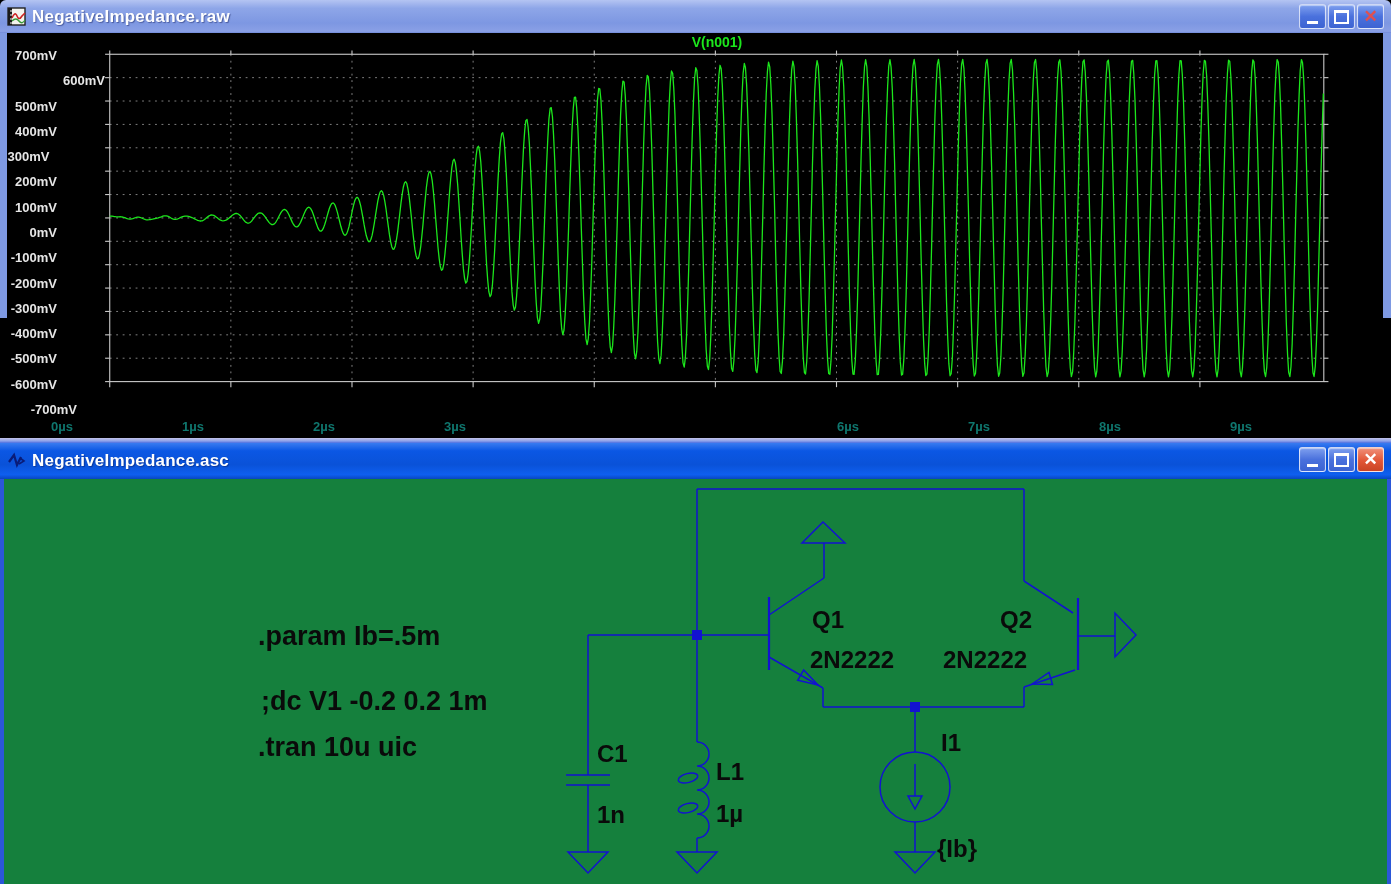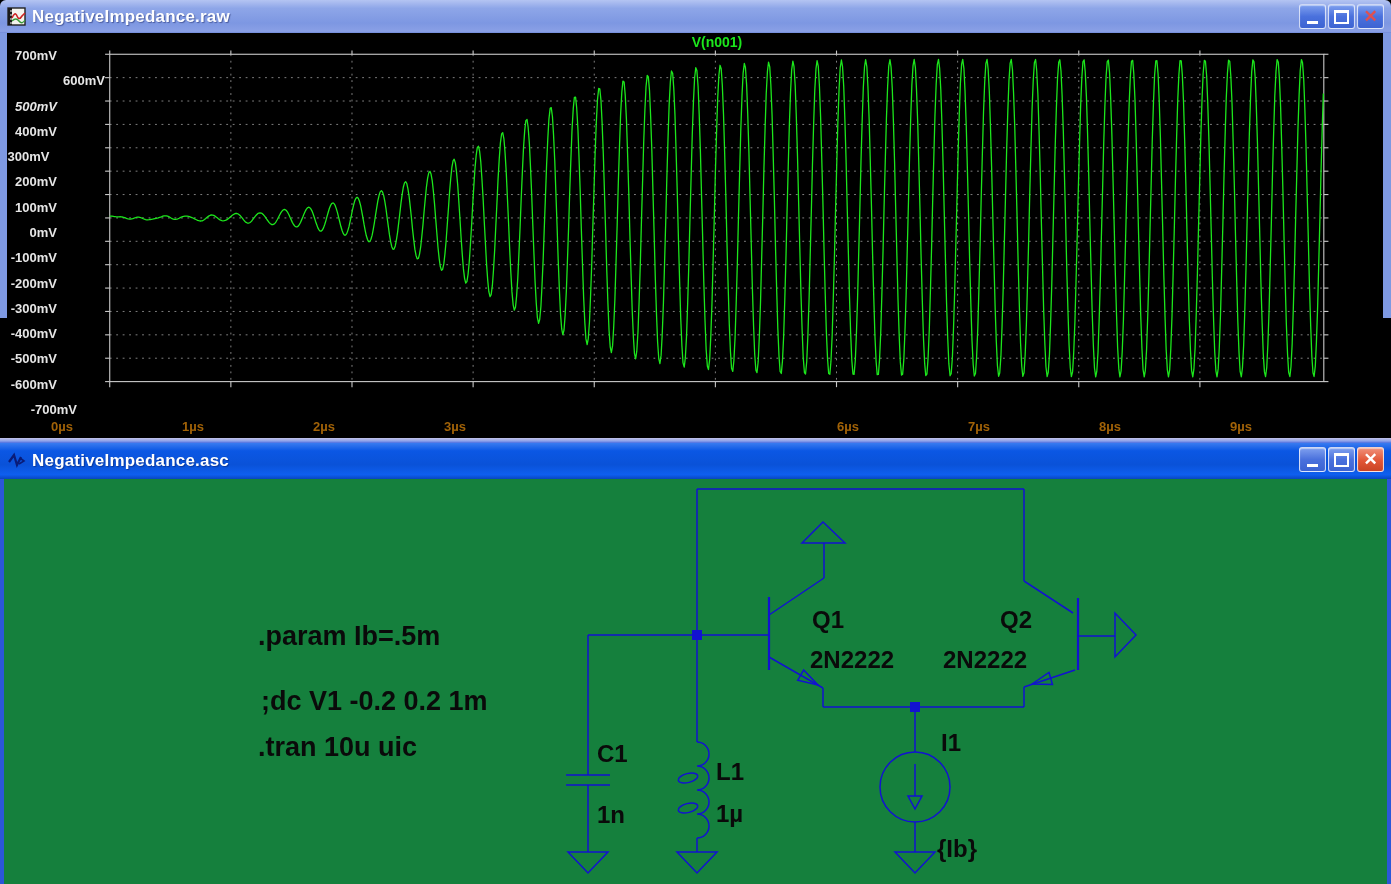--- a/index.html
+++ b/index.html
@@ -21,21 +21,21 @@
           background:linear-gradient(180deg,#7fa0ef 0%,#4a71dd 50%,#3c63d2 100%);
           box-shadow:inset 0 1px 1px rgba(255,255,255,.5);cursor:pointer;}
   .tb-btn.red{background:linear-gradient(180deg,#f0907a 0%,#e25637 55%,#c94425 100%);}
   .g-min{width:11px;height:3px;background:#fff;margin-top:11px;}
   .g-max{width:11px;height:9px;border:2px solid #fff;border-top-width:3px;}
   .g-x{color:#fff;font-size:17px;font-weight:bold;line-height:17px;}
   .g-x.redx{color:#e05050;}
   
   .ylabel{position:absolute;left:0;width:57px;text-align:right;color:#e6e6e6;
           font-size:13px;font-weight:bold;}
-  .xlabel{position:absolute;width:56px;text-align:center;color:#a16207;
+  .xlabel{position:absolute;width:56px;text-align:center;color:#0f766e;
           font-size:13px;font-weight:bold;top:419px;}
   #plot-legend{position:absolute;left:657px;top:34px;width:120px;text-align:center;
           color:#1ce61c;font-size:14px;font-weight:bold;}
   
   #win-asc{top:438px;height:536px;background:#c3c3c3;}
   #asc-border-top{position:absolute;top:0;left:0;right:0;height:5px;
       background:linear-gradient(180deg,#c3c3e8 0%,#8fa2ea 60%,#4b6ee0 100%);}
   #asc-titlebar{top:5px;height:36px;
       background:linear-gradient(180deg,#3a7bf0 0%,#0b57e4 22%,#0a52d8 60%,#0e5ff0 88%,#0846c0 100%);}
   #asc-border-l{position:absolute;left:0;top:41px;bottom:0;width:4px;background:#2b57d8;}
@@ -142,21 +142,21 @@
       <line x1="57" y1="384.7142857142857" x2="62" y2="384.7142857142857" stroke="#c8c8c8" stroke-width="1.2"></line>
       <line x1="1375" y1="384.7142857142857" x2="1380" y2="384.7142857142857" stroke="#c8c8c8" stroke-width="1.2"></line>
       <line x1="57" y1="410" x2="62" y2="410" stroke="#c8c8c8" stroke-width="1.2"></line>
       <line x1="1375" y1="410" x2="1380" y2="410" stroke="#c8c8c8" stroke-width="1.2"></line>
       <polyline points="62.0,231.0 63.3,231.0 64.5,231.1 65.8,231.3 67.0,231.5 68.3,231.7 69.5,231.8 70.8,231.8 72.0,231.8 73.3,231.7 74.5,231.8 75.8,232.0 77.0,232.3 78.3,232.7 79.5,233.2 80.8,233.7 82.0,234.1 83.3,234.3 84.5,234.4 85.8,234.1 87.0,233.8 88.3,233.3 89.5,232.8 90.8,232.4 92.0,232.2 93.3,232.2 94.5,232.4 95.8,232.8 97.0,233.3 98.3,233.9 99.5,234.4 100.8,234.8 102.0,235.0 103.3,235.0 104.5,234.9 105.8,234.7 107.0,234.5 108.3,234.3 109.5,234.0 110.8,233.8 112.0,233.6 113.3,233.3 114.5,233.0 115.8,232.5 117.0,232.1 118.3,231.6 119.5,231.1 120.8,230.8 122.0,230.7 123.3,230.7 124.5,231.1 125.8,231.6 127.0,232.3 128.3,233.1 129.5,233.7 130.8,234.2 132.0,234.5 133.3,234.5 134.5,234.3 135.8,233.9 137.0,233.3 138.3,232.6 139.5,232.0 140.8,231.5 142.0,231.2 143.3,231.0 144.5,231.0 145.8,231.1 147.0,231.3 148.3,231.7 149.5,232.1 150.8,232.6 152.0,233.1 153.3,233.7 154.5,234.4 155.8,235.0 157.0,235.6 158.3,236.0 159.5,236.3 160.8,236.3 162.0,236.1 163.3,235.5 164.5,234.7 165.8,233.7 167.0,232.6 168.3,231.6 169.5,230.7 170.8,230.1 172.0,229.8 173.3,229.9 174.5,230.3 175.8,231.0 177.0,231.9 178.3,232.9 179.5,233.9 180.8,234.8 182.0,235.4 183.3,235.9 184.5,236.1 185.8,236.0 187.0,235.6 188.3,235.1 189.5,234.3 190.8,233.3 192.0,232.3 193.3,231.2 194.5,230.2 195.8,229.3 197.0,228.6 198.3,228.2 199.5,228.2 200.8,228.7 202.0,229.5 203.3,230.7 204.5,232.2 205.8,233.8 207.0,235.4 208.3,236.8 209.5,237.9 210.8,238.5 212.0,238.7 213.3,238.2 214.5,237.3 215.8,236.0 217.0,234.4 218.3,232.7 219.5,231.1 220.8,229.6 222.0,228.4 223.3,227.7 224.5,227.5 225.8,227.7 227.0,228.4 228.3,229.6 229.5,231.1 230.8,232.8 232.0,234.7 233.3,236.5 234.5,238.1 235.8,239.3 237.0,240.1 238.3,240.3 239.5,239.8 240.8,238.6 242.0,236.9 243.3,234.7 244.5,232.3 245.8,229.8 247.0,227.5 248.3,225.6 249.5,224.4 250.8,223.8 252.0,224.2 253.3,225.3 254.5,227.1 255.8,229.5 257.0,232.3 258.3,235.1 259.5,237.8 260.8,240.1 262.0,241.7 263.3,242.6 264.5,242.7 265.8,241.9 267.0,240.2 268.3,237.9 269.5,235.1 270.8,232.0 272.0,228.9 273.3,226.0 274.5,223.7 275.8,222.1 277.0,221.4 278.3,221.8 279.5,223.2 280.8,225.6 282.0,228.8 283.3,232.5 284.5,236.5 285.8,240.2 287.0,243.5 288.3,245.9 289.5,247.2 290.8,247.2 292.0,246.0 293.3,243.5 294.5,240.1 295.8,235.9 297.0,231.3 298.3,226.8 299.5,222.8 300.8,219.6 302.0,217.5 303.3,216.8 304.5,217.4 305.8,219.5 307.0,222.9 308.3,227.2 309.5,232.2 310.8,237.4 312.0,242.3 313.3,246.6 314.5,249.7 315.8,251.5 317.0,251.6 318.3,250.0 319.5,246.7 320.8,242.2 322.0,236.6 323.3,230.4 324.5,224.3 325.8,218.8 327.0,214.4 328.3,211.6 329.5,210.6 330.8,211.7 332.0,214.7 333.3,219.5 334.5,225.6 335.8,232.6 337.0,239.8 338.3,246.6 339.5,252.3 340.8,256.4 342.0,258.6 343.3,258.5 344.5,256.1 345.8,251.6 347.0,245.3 348.3,237.7 349.5,229.6 350.8,221.5 352.0,214.2 353.3,208.5 354.5,204.8 355.8,203.5 357.0,204.9 358.3,208.9 359.5,215.2 360.8,223.3 362.0,232.6 363.3,242.1 364.5,251.1 365.8,258.7 367.0,264.1 368.3,266.9 369.5,266.7 370.8,263.3 372.0,257.1 373.3,248.6 374.5,238.4 375.8,227.5 377.0,216.7 378.3,207.2 379.5,199.8 380.8,195.1 382.0,193.8 383.3,195.9 384.5,201.5 385.8,210.0 387.0,220.8 388.3,232.9 389.5,245.4 390.8,257.0 392.0,266.8 393.3,273.8 394.5,277.2 395.8,276.8 397.0,272.4 398.3,264.3 399.5,253.1 400.8,239.9 402.0,225.7 403.3,211.9 404.5,199.6 405.8,190.0 407.0,184.2 408.3,182.6 409.5,185.6 410.8,192.9 412.0,204.1 413.3,218.1 414.5,233.8 415.8,249.8 417.0,264.7 418.3,277.0 419.5,285.6 420.8,289.6 422.0,288.7 423.3,282.7 424.5,272.1 425.8,257.7 427.0,240.8 428.3,222.9 429.5,205.4 430.8,190.1 432.0,178.3 433.3,171.2 434.5,169.5 435.8,173.5 437.0,182.9 438.3,197.1 439.5,214.7 440.8,234.4 442.0,254.4 443.3,272.9 444.5,288.1 445.8,298.6 447.0,303.4 448.3,301.9 449.5,294.2 450.8,280.8 452.0,262.8 453.3,241.7 454.5,219.5 455.8,198.1 457.0,179.5 458.3,165.3 459.5,157.0 460.8,155.4 462.0,160.7 463.3,172.7 464.5,190.3 465.8,212.0 467.0,236.0 468.3,260.2 469.5,282.4 470.8,300.5 472.0,312.8 473.3,318.2 474.5,316.0 475.8,306.3 477.0,289.8 478.3,268.0 479.5,242.7 480.8,216.0 482.0,190.5 483.3,168.4 484.5,151.8 485.8,142.2 487.0,140.7 488.3,147.4 489.5,162.0 490.8,183.2 492.0,209.2 493.3,237.6 494.5,266.1 495.8,292.0 497.0,313.0 498.3,327.0 499.5,332.8 500.8,329.7 502.0,317.8 503.3,298.2 504.5,272.4 505.8,242.8 507.0,211.9 508.3,182.4 509.5,157.1 510.8,138.3 512.0,127.8 513.3,126.6 514.5,134.9 515.8,152.1 517.0,176.8 518.3,206.8 519.5,239.6 520.8,272.2 522.0,301.6 523.3,325.2 524.5,340.8 525.8,346.9 527.0,342.8 528.3,328.9 529.5,306.1 530.8,276.6 532.0,242.8 533.3,207.8 534.5,174.7 535.8,146.5 537.0,125.8 538.3,114.5 539.5,113.7 540.8,123.6 542.0,143.5 543.3,171.5 544.5,205.3 545.8,241.9 547.0,278.1 548.3,310.6 549.5,336.4 550.8,353.1 552.0,359.3 553.3,354.2 554.5,338.2 555.8,312.6 557.0,279.6 558.3,242.2 559.5,203.7 560.8,167.5 562.0,136.8 563.3,114.5 564.5,102.7 565.8,102.4 567.0,113.9 568.3,136.1 569.5,167.1 570.8,204.3 572.0,244.3 573.3,283.6 574.5,318.6 575.8,346.2 577.0,363.8 578.3,369.9 579.5,363.7 580.8,345.8 582.0,317.7 583.3,281.8 584.5,241.3 585.8,199.8 587.0,161.1 588.3,128.5 589.5,105.1 590.8,93.0 592.0,93.3 593.3,106.2 594.5,130.5 595.8,164.1 597.0,204.0 598.3,246.8 599.5,288.6 600.8,325.6 602.0,354.6 603.3,372.8 604.5,378.6 605.8,371.4 607.0,351.8 608.3,321.5 609.5,283.1 610.8,240.0 612.0,196.1 613.3,155.4 614.5,121.3 615.8,97.1 617.0,85.0 618.3,86.0 619.5,100.2 620.8,126.3 622.0,162.1 623.3,204.3 624.5,249.3 625.8,293.0 627.0,331.5 628.3,361.3 629.5,379.8 630.8,385.3 632.0,377.1 633.3,356.1 634.5,323.9 635.8,283.5 637.0,238.5 638.3,192.8 639.5,150.5 640.8,115.5 642.0,90.8 643.3,78.8 644.5,80.5 645.8,95.9 647.0,123.5 648.3,161.0 649.5,205.1 650.8,251.8 652.0,296.9 653.3,336.5 654.5,366.9 655.8,385.5 657.0,390.5 658.3,381.4 659.5,359.1 660.8,325.4 662.0,283.4 663.3,236.8 664.5,189.7 665.8,146.4 667.0,110.7 668.3,85.9 669.5,74.1 670.8,76.5 672.0,92.9 673.3,121.8 674.5,160.7 675.8,206.2 677.0,254.2 678.3,300.3 679.5,340.6 680.8,371.3 682.0,389.8 683.3,394.3 684.5,384.4 685.8,360.9 687.0,326.0 688.3,282.7 689.5,234.9 690.8,186.8 692.0,142.8 693.3,106.7 694.5,81.9 695.8,70.5 697.0,73.6 698.3,90.9 699.5,121.0 700.8,161.0 702.0,207.6 703.3,256.5 704.5,303.4 705.8,344.1 707.0,374.9 708.3,393.1 709.5,397.0 710.8,386.3 712.0,361.9 713.3,326.0 714.5,281.7 715.8,233.0 717.0,184.2 718.3,139.7 719.5,103.5 720.8,78.8 722.0,67.9 723.3,71.6 724.5,89.8 725.8,120.8 727.0,161.8 728.3,209.2 729.5,258.9 730.8,306.2 732.0,347.1 733.3,377.8 734.5,395.7 735.8,399.0 737.0,387.5 738.3,362.3 739.5,325.4 740.8,280.3 742.0,230.9 743.3,181.7 744.5,137.0 745.8,100.8 747.0,76.4 748.3,65.9 749.5,70.3 750.8,89.3 752.0,121.1 753.3,162.9 754.5,211.0 755.8,261.0 757.0,308.7 758.3,349.6 759.5,380.1 760.8,397.6 762.0,400.3 763.3,388.2 764.5,362.1 765.8,324.6 767.0,278.8 768.3,228.9 769.5,179.4 770.8,134.6 772.0,98.5 773.3,74.4 774.5,64.5 775.8,69.6 777.0,89.3 778.3,121.8 779.5,164.2 780.8,212.8 782.0,263.3 783.3,311.0 784.5,351.9 785.8,382.1 787.0,399.1 788.3,401.2 789.5,388.4 790.8,361.7 792.0,323.4 793.3,277.1 794.5,226.9 795.8,177.1 797.0,132.4 798.3,96.5 799.5,72.9 800.8,63.5 802.0,69.2 803.3,89.6 804.5,122.7 805.8,165.7 807.0,214.7 808.3,265.4 809.5,313.2 810.8,353.9 812.0,383.8 813.3,400.2 814.5,401.8 815.8,388.2 817.0,360.9 818.3,322.1 819.5,275.3 820.8,224.8 822.0,175.0 823.3,130.3 824.5,94.8 825.8,71.6 827.0,62.8 828.3,69.1 829.5,90.1 830.8,123.9 832.0,167.4 833.3,216.7 834.5,267.5 835.8,315.3 837.0,355.7 838.3,385.2 839.5,401.2 840.8,402.1 842.0,387.9 843.3,360.0 844.5,320.6 845.8,273.5 847.0,222.7 848.3,172.9 849.5,128.4 850.8,93.2 852.0,70.5 853.3,62.2 854.5,69.3 855.8,90.9 857.0,125.2 858.3,169.1 859.5,218.7 860.8,269.6 862.0,317.3 863.3,357.4 864.5,386.5 865.8,401.9 867.0,402.2 868.3,387.4 869.5,358.8 870.8,319.1 872.0,271.6 873.3,220.7 874.5,170.8 875.8,126.5 877.0,91.7 878.3,69.5 879.5,61.9 880.8,69.5 882.0,91.7 883.3,126.5 884.5,170.9 885.8,220.7 887.0,271.7 888.3,319.2 889.5,359.1 890.8,387.7 892.0,402.5 893.3,402.2 894.5,386.8 895.8,357.7 897.0,317.4 898.3,269.6 899.5,218.6 900.8,168.8 902.0,124.8 903.3,90.4 904.5,68.7 905.8,61.7 907.0,69.9 908.3,92.7 909.5,128.0 910.8,172.7 912.0,222.8 913.3,273.8 914.5,321.1 915.8,360.6 917.0,388.7 918.3,403.0 919.5,402.0 920.8,386.0 922.0,356.4 923.3,315.7 924.5,267.7 925.8,216.5 927.0,166.9 928.3,123.1 929.5,89.1 930.8,67.9 932.0,61.5 933.3,70.4 934.5,93.8 935.8,129.6 937.0,174.6 938.3,224.8 939.5,275.8 940.8,322.9 942.0,362.1 943.3,389.7 944.5,403.4 945.8,401.8 947.0,385.2 948.3,355.0 949.5,314.0 950.8,265.7 952.0,214.5 953.3,164.9 954.5,121.4 955.8,87.9 957.0,67.3 958.3,61.5 959.5,70.9 960.8,94.9 962.0,131.1 963.3,176.5 964.5,226.9 965.8,277.8 967.0,324.8 968.3,363.5 969.5,390.6 970.8,403.7 972.0,401.5 973.3,384.3 974.5,353.7 975.8,312.2 977.0,263.7 978.3,212.4 979.5,163.0 980.8,119.8 982.0,86.7 983.3,66.7 984.5,61.5 985.8,71.6 987.0,96.0 988.3,132.8 989.5,178.4 990.8,228.9 992.0,279.8 993.3,326.5 994.5,364.9 995.8,391.5 997.0,404.0 998.3,401.2 999.5,383.4 1000.8,352.2 1002.0,310.4 1003.3,261.7 1004.5,210.4 1005.8,161.1 1007.0,118.2 1008.3,85.6 1009.5,66.1 1010.8,61.5 1012.0,72.2 1013.3,97.3 1014.5,134.4 1015.8,180.3 1017.0,231.0 1018.3,281.8 1019.5,328.3 1020.8,366.2 1022.0,392.3 1023.3,404.2 1024.5,400.8 1025.8,382.5 1027.0,350.8 1028.3,308.6 1029.5,259.6 1030.8,208.3 1032.0,159.2 1033.3,116.7 1034.5,84.5 1035.8,65.6 1037.0,61.6 1038.3,72.9 1039.5,98.5 1040.8,136.1 1042.0,182.3 1043.3,233.0 1044.5,283.8 1045.8,330.0 1047.0,367.6 1048.3,393.1 1049.5,404.4 1050.8,400.4 1052.0,381.5 1053.3,349.3 1054.5,306.7 1055.8,257.6 1057.0,206.3 1058.3,157.3 1059.5,115.1 1060.8,83.5 1062.0,65.1 1063.3,61.7 1064.5,73.6 1065.8,99.8 1067.0,137.8 1068.3,184.3 1069.5,235.1 1070.8,285.8 1072.0,331.7 1073.3,368.9 1074.5,393.9 1075.8,404.6 1077.0,400.0 1078.3,380.4 1079.5,347.8 1080.8,304.9 1082.0,255.6 1083.3,204.2 1084.5,155.5 1085.8,113.6 1087.0,82.4 1088.3,64.7 1089.5,61.9 1090.8,74.4 1092.0,101.1 1093.3,139.5 1094.5,186.2 1095.8,237.2 1097.0,287.7 1098.3,333.4 1099.5,370.1 1100.8,394.6 1102.0,404.7 1103.3,399.5 1104.5,379.4 1105.8,346.2 1107.0,303.0 1108.3,253.5 1109.5,202.2 1110.8,153.6 1112.0,112.1 1113.3,81.4 1114.5,64.2 1115.8,62.1 1117.0,75.2 1118.3,102.4 1119.5,141.2 1120.8,188.2 1122.0,239.2 1123.3,289.7 1124.5,335.1 1125.8,371.4 1127.0,395.3 1128.3,404.8 1129.5,399.0 1130.8,378.3 1132.0,344.7 1133.3,301.1 1134.5,251.5 1135.8,200.2 1137.0,151.8 1138.3,110.7 1139.5,80.5 1140.8,63.9 1142.0,62.3 1143.3,76.0 1144.5,103.7 1145.8,142.9 1147.0,190.2 1148.3,241.3 1149.5,291.6 1150.8,336.7 1152.0,372.6 1153.3,396.0 1154.5,404.9 1155.8,398.4 1157.0,377.2 1158.3,343.1 1159.5,299.2 1160.8,249.4 1162.0,198.2 1163.3,150.0 1164.5,109.2 1165.8,79.5 1167.0,63.5 1168.3,62.6 1169.5,76.9 1170.8,105.1 1172.0,144.7 1173.3,192.2 1174.5,243.3 1175.8,293.6 1177.0,338.4 1178.3,373.8 1179.5,396.7 1180.8,404.9 1182.0,397.8 1183.3,376.1 1184.5,341.5 1185.8,297.3 1187.0,247.4 1188.3,196.1 1189.5,148.2 1190.8,107.8 1192.0,78.6 1193.3,63.1 1194.5,62.9 1195.8,77.7 1197.0,106.5 1198.3,146.5 1199.5,194.2 1200.8,245.4 1202.0,295.5 1203.3,340.0 1204.5,375.0 1205.8,397.3 1207.0,404.9 1208.3,397.3 1209.5,374.9 1210.8,339.9 1212.0,295.4 1213.3,245.3 1214.5,194.1 1215.8,146.4 1217.0,106.4 1218.3,77.7 1219.5,62.8 1220.8,63.2 1222.0,78.6 1223.3,107.9 1224.5,148.3 1225.8,196.2 1227.0,247.5 1228.3,297.4 1229.5,341.6 1230.8,376.1 1232.0,397.9 1233.3,404.9 1234.5,396.6 1235.8,373.8 1237.0,338.3 1238.3,293.5 1239.5,243.3 1240.8,192.1 1242.0,144.6 1243.3,105.0 1244.5,76.8 1245.8,62.6 1247.0,63.5 1248.3,79.5 1249.5,109.3 1250.8,150.1 1252.0,198.2 1253.3,249.5 1254.5,299.3 1255.8,343.2 1257.0,377.3 1258.3,398.4 1259.5,404.9 1260.8,396.0 1262.0,372.6 1263.3,336.7 1264.5,291.6 1265.8,241.2 1267.0,190.1 1268.3,142.9 1269.5,103.6 1270.8,76.0 1272.0,62.3 1273.3,63.8 1274.5,80.5 1275.8,110.7 1277.0,151.9 1278.3,200.3 1279.5,251.6 1280.8,301.2 1282.0,344.8 1283.3,378.4 1284.5,399.0 1285.8,404.8 1287.0,395.3 1288.3,371.3 1289.5,335.0 1290.8,289.6 1292.0,239.1 1293.3,188.1 1294.5,141.1 1295.8,102.3 1297.0,75.1 1298.3,62.1 1299.5,64.2 1300.8,81.4 1302.0,112.2 1303.3,153.7 1304.5,202.3 1305.8,253.6 1307.0,303.1 1308.3,346.3 1309.5,379.5 1310.8,399.5 1312.0,404.7 1313.3,394.6 1314.5,370.1 1315.8,333.4 1317.0,287.7 1318.3,237.1 1319.5,186.1 1320.8,139.4 1322.0,101.0 1323.3,74.3 1324.5,61.8 1325.8,64.6 1327.0,82.4 1328.3,113.7 1329.5,155.5 1330.8,204.3 1332.0,255.7 1333.3,305.0 1334.5,347.9 1335.8,380.5 1337.0,400.0 1338.3,404.6 1339.5,393.9 1340.8,368.9 1342.0,331.7 1343.3,285.7 1344.5,235.0 1345.8,184.2 1347.0,137.7 1348.3,99.7 1349.5,73.5 1350.8,61.7 1352.0,65.1 1353.3,83.4 1354.5,115.1 1355.8,157.4 1357.0,206.3 1358.3,257.7 1359.5,306.8 1360.8,349.4 1362.0,381.6 1363.3,400.5 1364.5,404.5 1365.8,393.2 1367.0,367.6 1368.3,330.0 1369.5,283.7 1370.8,233.0 1372.0,182.2 1373.3,135.9 1374.5,98.4" fill="none" stroke="#1ce61c" stroke-width="1.4" stroke-linejoin="round"></polyline>
     </svg>
 
   <div id="ylabels">
       <span class="ylabel" style="top: 48px;">700mV</span>
       <span class="ylabel" style="top: 73.2857px; margin-left: 48px;">600mV</span>
-      <span class="ylabel" style="top: 98.5714px; font-style: italic;">500mV</span>
+      <span class="ylabel" style="top: 98.5714px;">500mV</span>
       <span class="ylabel" style="top: 123.857px;">400mV</span>
       <span class="ylabel" style="top: 149.143px; text-align: center;">300mV</span>
       <span class="ylabel" style="top: 174.429px;">200mV</span>
       <span class="ylabel" style="top: 199.714px;">100mV</span>
       <span class="ylabel" style="top: 225px;">0mV</span>
       <span class="ylabel" style="top: 250.286px;">-100mV</span>
       <span class="ylabel" style="top: 275.571px;">-200mV</span>
       <span class="ylabel" style="top: 300.857px;">-300mV</span>
       <span class="ylabel" style="top: 326.143px;">-400mV</span>
       <span class="ylabel" style="top: 351.429px;">-500mV</span>

